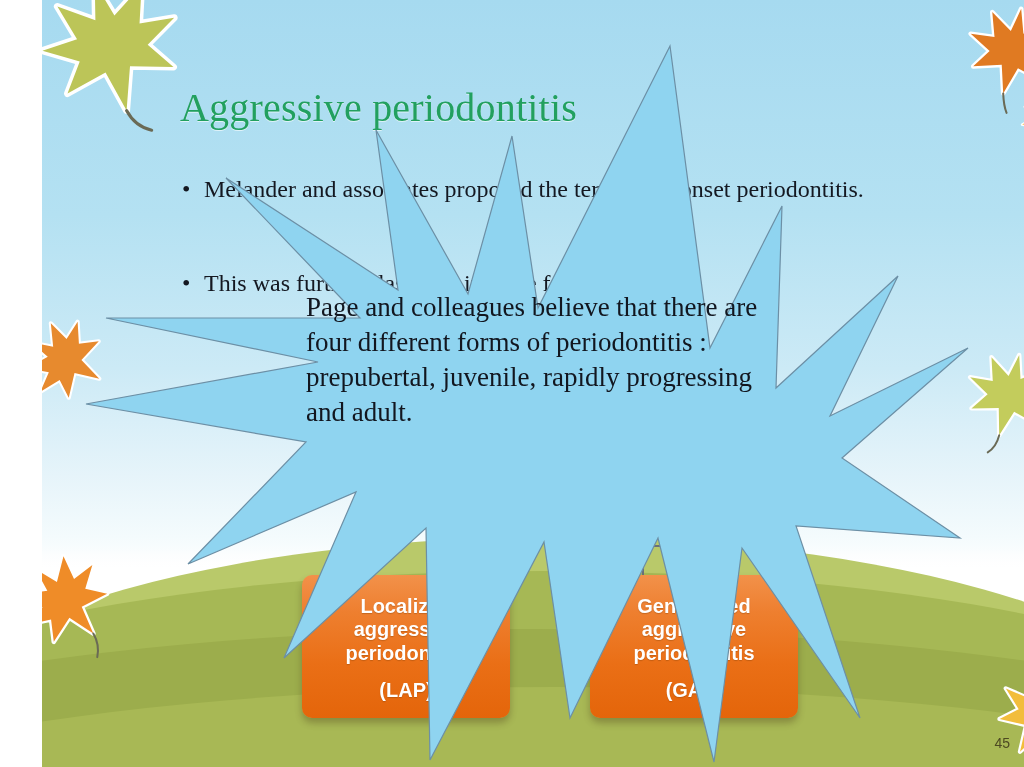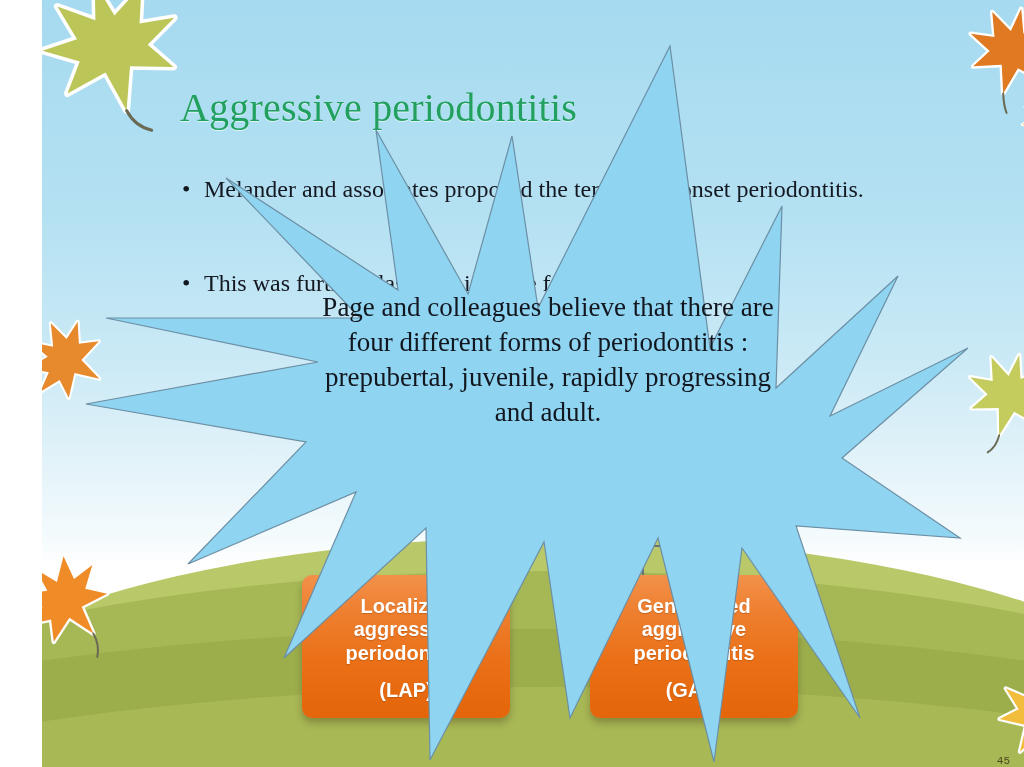--- a/index.html
+++ b/index.html
@@ -153,33 +153,33 @@
   .star-shape {
     fill: #8fd4f0;
     stroke: #6c8fa5;
     stroke-width: 1.2;
   }
   #star-text {
     position: absolute;
     left: 236px;
     top: 272px;
     width: 484px;
-    text-align: center;
+    text-align: left;
     font-size: 27px;
     line-height: 1.3;
     color: #12161f;
   }
 
   
   #slide-number {
     position: absolute;
     right: 56px;
-    bottom: 0;
-    font-family: Liberation Mono, monospace;
-    font-size: 11px;
+    bottom: 16px;
+    font-family: Liberation Sans, sans-serif;
+    font-size: 14px;
     color: #4e4a22;
   }
 </style>
 </head>
 <body>
 
 <div id="slide">
 
   <div class="scenery">
     <div class="horizon-glow"></div>

